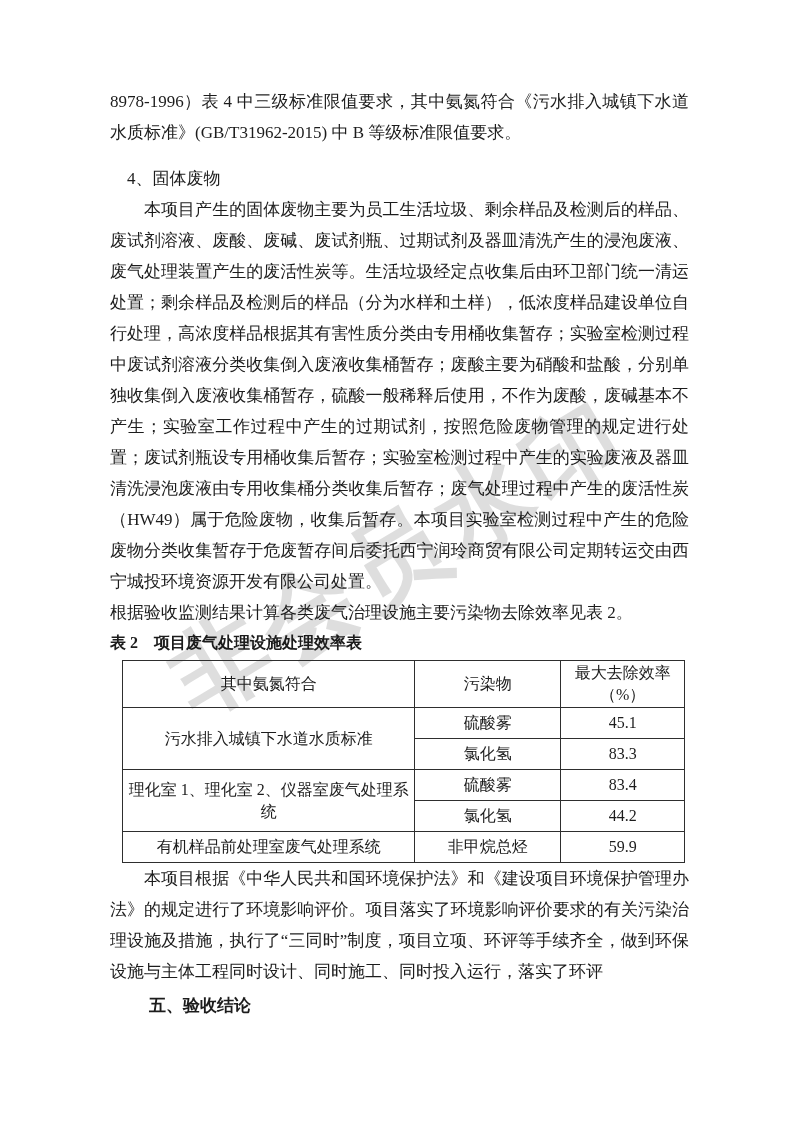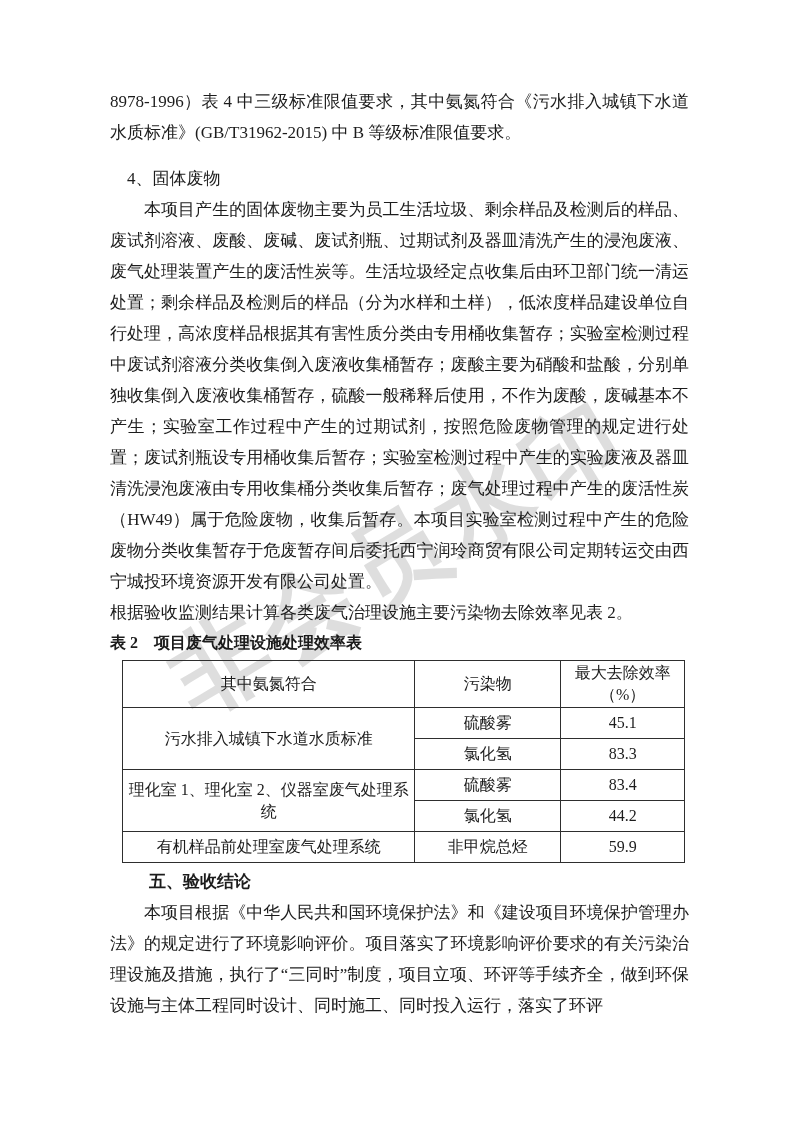--- a/index.html
+++ b/index.html
@@ -134,18 +134,18 @@
           <td>44.2</td>
         </tr>
         <tr>
           <td>有机样品前处理室废气处理系统</td>
           <td>非甲烷总烃</td>
           <td>59.9</td>
         </tr>
       </tbody>
     </table>
 
+    <p class="body indent">本项目根据《中华人民共和国环境保护法》和《建设项目环境保护管理办法》的规定进行了环境影响评价。项目落实了环境影响评价要求的有关污染治理设施及措施，执行了“三同时”制度，项目立项、环评等手续齐全，做到环保设施与主体工程同时设计、同时施工、同时投入运行，落实了环评</p>
+
     <p class="body h-bold ind2">五、验收结论</p>
-
-    <p class="body indent">本项目根据《中华人民共和国环境保护法》和《建设项目环境保护管理办法》的规定进行了环境影响评价。项目落实了环境影响评价要求的有关污染治理设施及措施，执行了“三同时”制度，项目立项、环评等手续齐全，做到环保设施与主体工程同时设计、同时施工、同时投入运行，落实了环评</p>
 
   </div>
 </div>
 
 </body></html>

